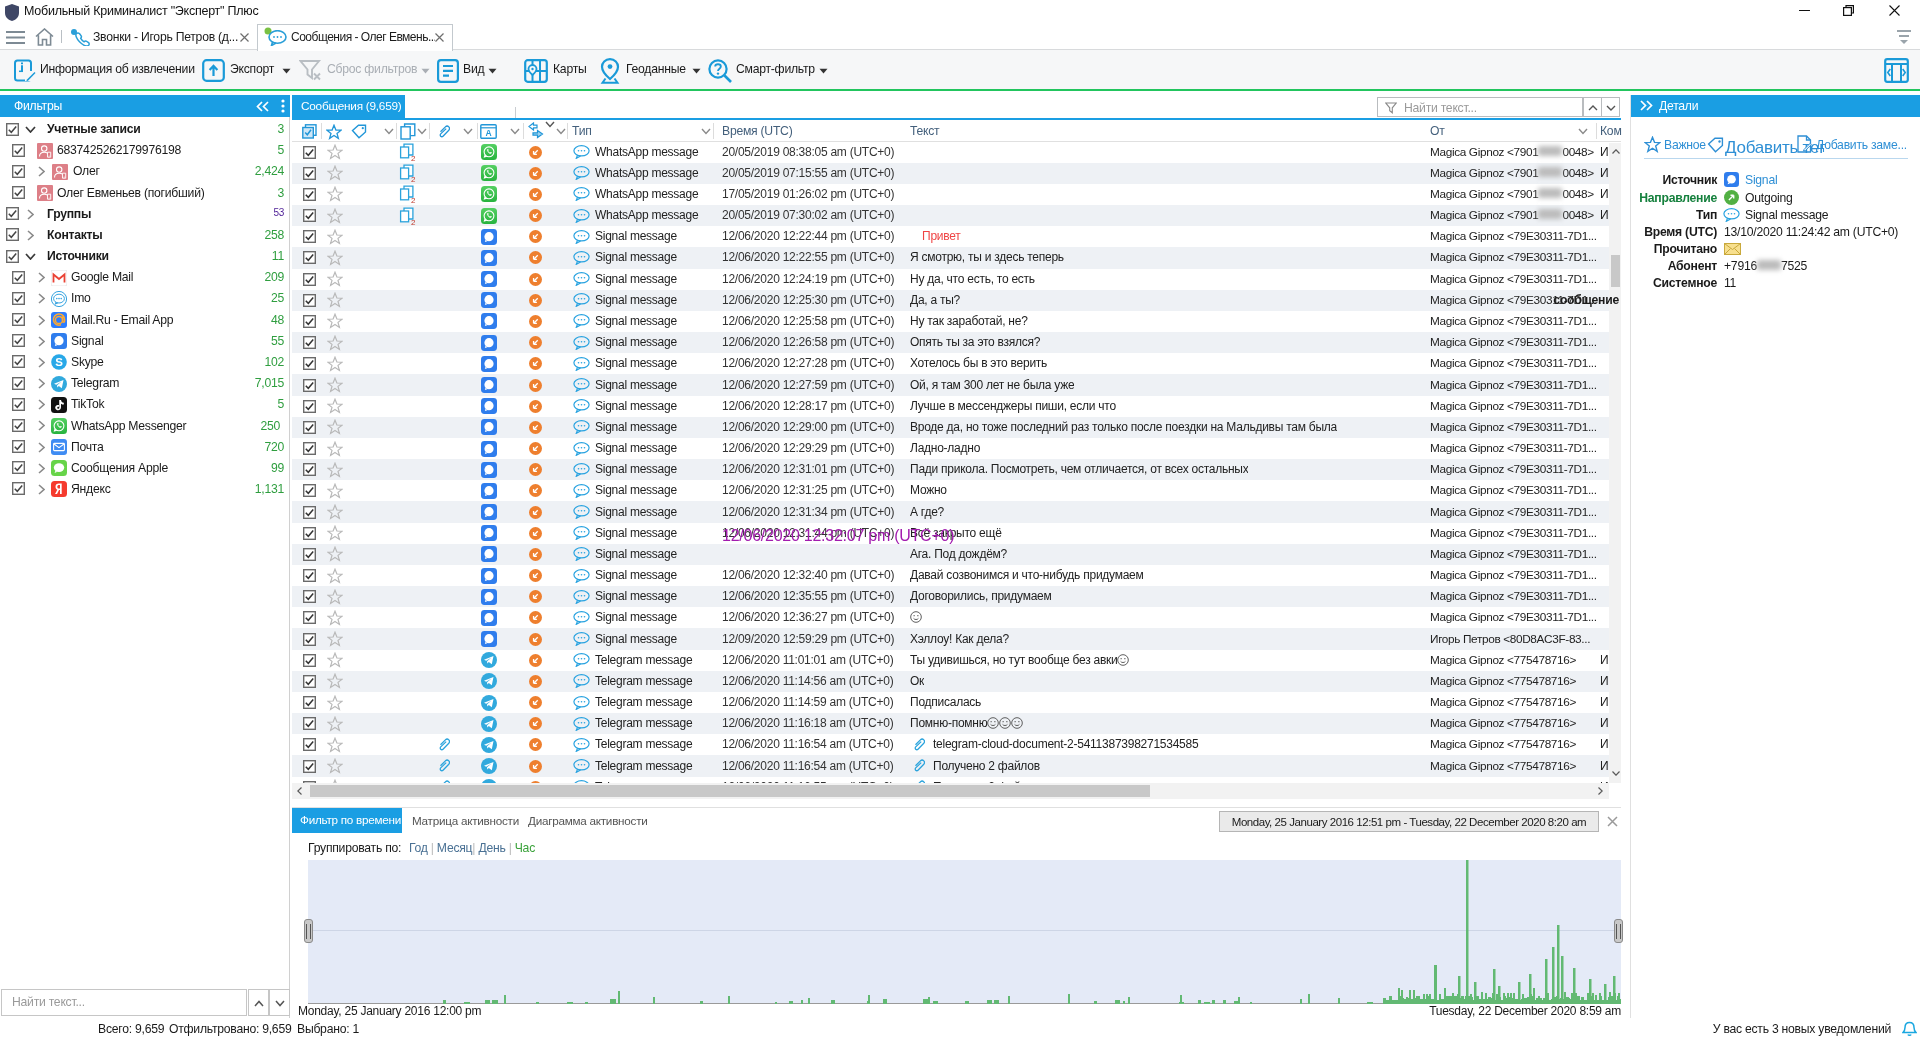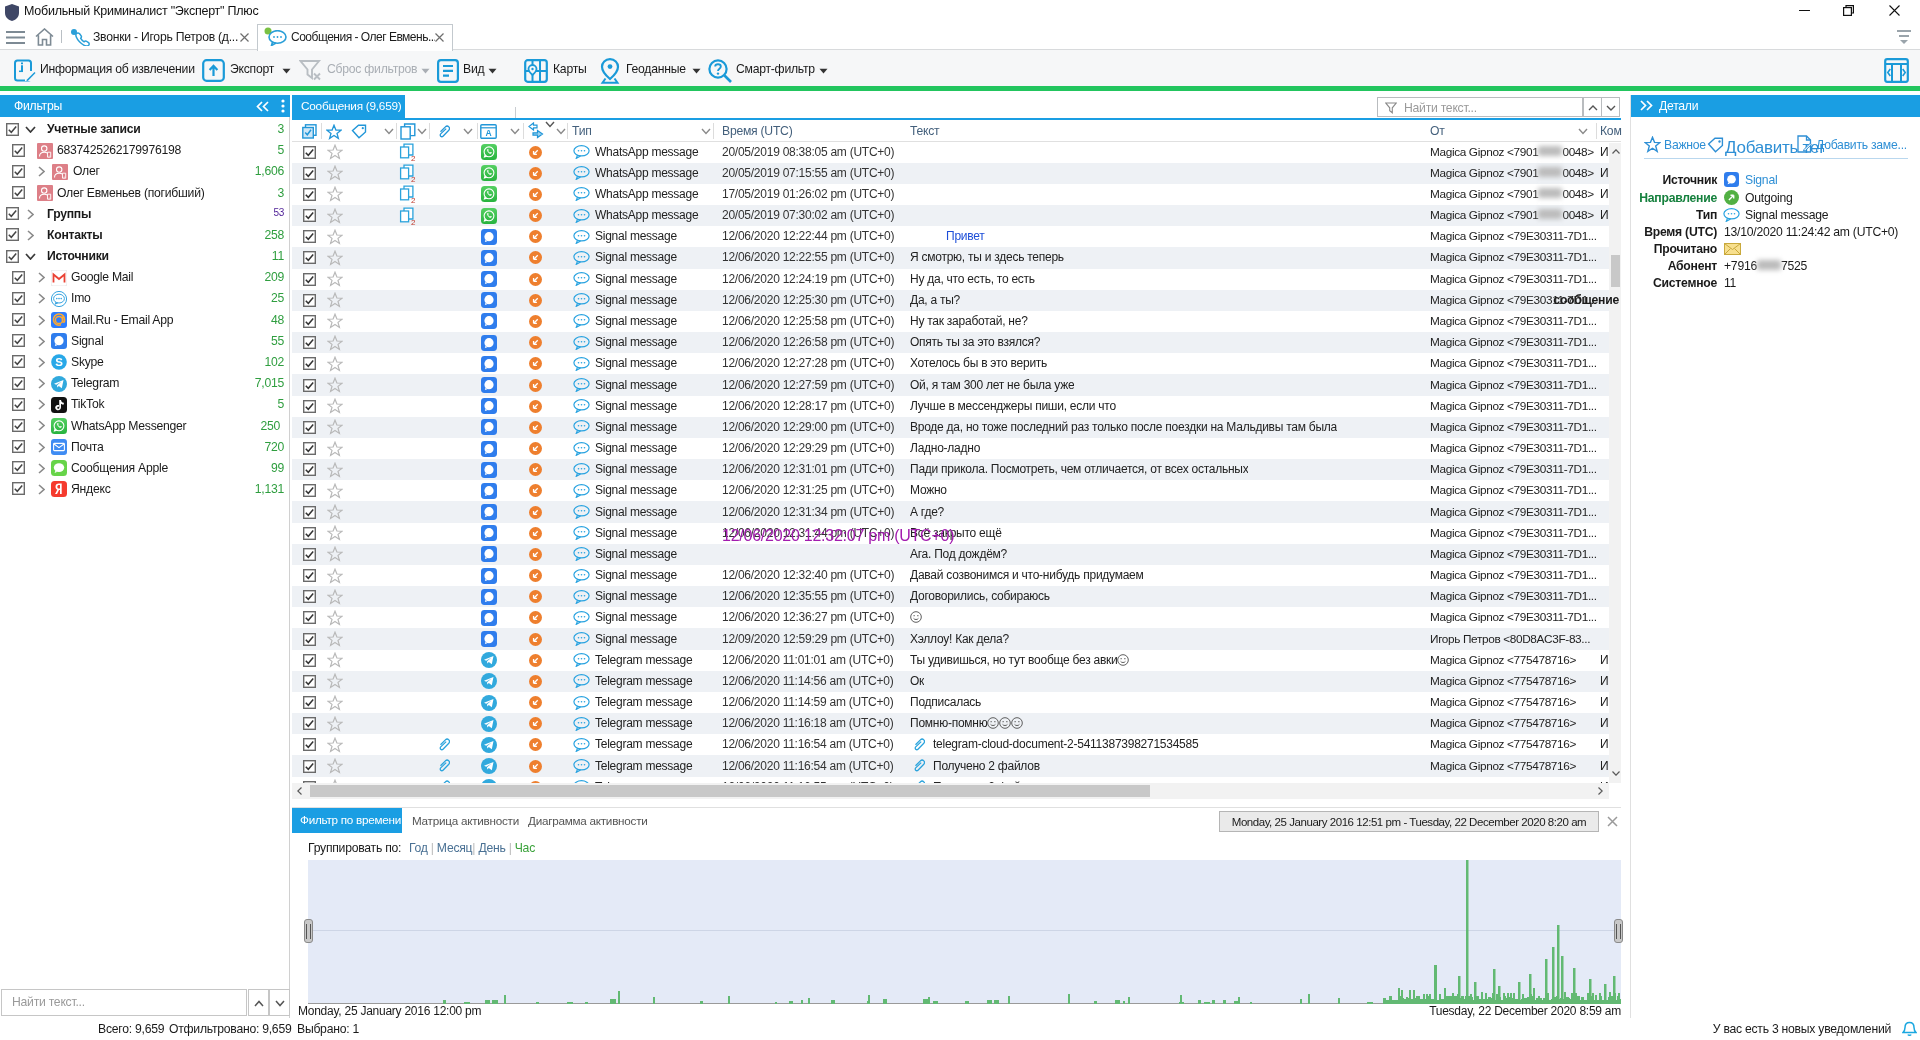--- a/index.html
+++ b/index.html
@@ -58,21 +58,21 @@
  <div class="abs" style="left:291px;top:6px;z-index:3;font-size:12px;letter-spacing:-0.5px;color:#1b1b1b;width:144px;overflow:hidden;white-space:nowrap">Сообщения - Олег Евмень...</div>
  <svg class="abs" style="left:435px;top:9px;z-index:3" width="9" height="9" viewBox="0 0 9 9">
       <path d="M0.5 0.5 L8.5 8.5 M8.5 0.5 L0.5 8.5" stroke="#6e6e6e" stroke-width="1.2"></path>
     </svg>
  <svg class="abs" style="left:1896px;top:5px" width="16" height="16" viewBox="0 0 16 16">
       <path d="M1 2 H15 M3 7 H13" stroke="#9aa4ab" stroke-width="2"></path>
       <path d="M4 11 L8 15 L12 11 Z" fill="#9aa4ab"></path>
     </svg>
 </div>
 
-<div class="abs" style="left:0;top:50px;width:1920px;height:41px;background:#f6f7f8;border-bottom:5px solid #22c55e">
+<div class="abs" style="left:0;top:50px;width:1920px;height:41px;background:#f6f7f8;border-bottom:2px solid #22c55e">
  <svg class="abs" style="left:13px;top:9px" width="24" height="24" viewBox="0 0 24 24">
       <rect x="2" y="1.5" width="16" height="20" rx="2.5" fill="none" stroke="#1a9ad8" stroke-width="2"></rect>
       <rect x="12" y="12" width="10" height="10" fill="#f6f7f8"></rect>
       <path d="M14 20.5 L21.5 13 l1 1 L15 21.8 L13.3 22.2 Z" fill="#1a9ad8"></path>
       <path d="M8 6.3 h2 v6 h-2 z M8 3.5 h2 v1.8 h-2 z" fill="#1a9ad8"></path>
       <path d="M6 12.3 h4" stroke="#1a9ad8" stroke-width="1.5"></path>
     </svg>
  <div class="abs" style="left:40px;top:12px;font-size:12.2px">Информация об извлечении</div>
  <svg class="abs" style="left:202px;top:9px" width="23" height="23" viewBox="0 0 23 23">
       <rect x="1.2" y="1.2" width="20.6" height="20.6" rx="3.4" fill="none" stroke="#1a9ad8" stroke-width="2.2"></rect>
@@ -175,21 +175,21 @@
       <path d="M1 1 L6 5.5 L1 10" fill="none" stroke="#8a8a8a" stroke-width="1.6"></path>
     </svg>
 <svg class="abs" style="left:52px;top:68.92500000000001px" width="16" height="16" viewBox="0 0 16 16">
       <rect width="16" height="16" rx="1" fill="#dd7f87"></rect>
       <circle cx="7.2" cy="5.6" r="2.7" fill="none" stroke="#fff" stroke-width="1.1"></circle>
       <path d="M2.5 13.5 C2.5 10.5 5 9.3 7.2 9.3 C9.4 9.3 11.5 10.3 11.9 12.6" fill="none" stroke="#fff" stroke-width="1.1"></path>
       <path d="M10.5 9.2 h3.2 v5 h-3.2 z" fill="#dd7f87" stroke="#fff" stroke-width="0.9"></path>
       <circle cx="12.1" cy="13" r="0.5" fill="#fff"></circle>
     </svg>
 <div class="abs" style="left:73px;top:69.4px;font-size:12.2px">Олег</div>
-<div class="abs" style="right:5px;top:69.4px;font-size:12.2px;color:#2f9e3f;text-align:right">1,606</div>
+<div class="abs" style="right:5px;top:69.4px;font-size:12.2px;color:#2f9e3f;text-align:right">2,424</div>
 <svg class="abs" style="left:12px;top:91.095px" width="13" height="13" viewBox="0 0 14 14">
       <rect x="0.75" y="0.75" width="12.5" height="12.5" fill="#fff" stroke="#6a6a6a" stroke-width="1.5"></rect>
       <path d="M3 7.2 L5.7 10 L11 3.8" fill="none" stroke="#444" stroke-width="1.6"></path>
     </svg>
 <svg class="abs" style="left:37px;top:90.095px" width="16" height="16" viewBox="0 0 16 16">
       <rect width="16" height="16" rx="1" fill="#dd7f87"></rect>
       <circle cx="7.2" cy="5.6" r="2.7" fill="none" stroke="#fff" stroke-width="1.1"></circle>
       <path d="M2.5 13.5 C2.5 10.5 5 9.3 7.2 9.3 C9.4 9.3 11.5 10.3 11.9 12.6" fill="none" stroke="#fff" stroke-width="1.1"></path>
       <path d="M10.5 9.2 h3.2 v5 h-3.2 z" fill="#dd7f87" stroke="#fff" stroke-width="0.9"></path>
       <circle cx="12.1" cy="13" r="0.5" fill="#fff"></circle>
@@ -641,21 +641,21 @@
     </svg>
 <svg class="abs" style="left:281.0px;top:88.3px" width="17" height="14" viewBox="0 0 17 14">
       <ellipse cx="8.5" cy="5.8" rx="7.6" ry="5.1" fill="none" stroke="#29a3e0" stroke-width="1.2"></ellipse>
       <path d="M4.5 10.2 L3.3 13.3 L7.6 10.9" fill="none" stroke="#29a3e0" stroke-width="1.2"></path>
       <circle cx="5.5" cy="5.8" r="0.8" fill="#29a3e0"></circle>
       <circle cx="8.5" cy="5.8" r="0.8" fill="#29a3e0"></circle>
       <circle cx="11.5" cy="5.8" r="0.8" fill="#29a3e0"></circle>
     </svg>
 <div class="abs" style="left:303px;top:87.8px;font-size:12px;color:#222">Signal message</div>
 <div class="abs" style="left:430px;top:87.8px;font-size:12px;color:#333">12/06/2020 12:22:44 pm (UTC+0)</div>
-<div class="abs" style="left:654px;top:87.8px;font-size:12px;color:#1d4ed8;white-space:nowrap;max-width:510px;overflow:hidden">Привет</div>
+<div class="abs" style="left:630px;top:87.8px;font-size:12px;color:#ef4444;white-space:nowrap;max-width:510px;overflow:hidden">Привет</div>
 <div class="abs" style="left:1138px;top:87.8px;font-size:11.8px;letter-spacing:-0.35px;color:#222;white-space:nowrap">Magica Gipnoz &lt;79E30311-7D1...</div>
 <div class="abs" style="left:0;top:105.85px;width:1317px;height:21.17px;background:#eef1f5"></div>
 <svg class="abs" style="left:11.0px;top:109.9px" width="13" height="13" viewBox="0 0 14 14">
       <rect x="0.75" y="0.75" width="12.5" height="12.5" fill="#fff" stroke="#6a6a6a" stroke-width="1.5"></rect>
       <path d="M3 7.2 L5.7 10 L11 3.8" fill="none" stroke="#333" stroke-width="1.6"></path>
     </svg>
 <svg class="abs" style="left:35.0px;top:108.4px" width="16" height="16" viewBox="0 0 16 16">
       <polygon points="8,1.2 9.9,6 15,6.2 11,9.4 12.4,14.4 8,11.5 3.6,14.4 5,9.4 1,6.2 6.1,6" fill="none" stroke="#b9b9b9" stroke-width="1.2"></polygon>
     </svg>
 <svg class="abs" style="left:189.0px;top:108.4px" width="16" height="16" viewBox="0 0 16 16">
@@ -1117,21 +1117,21 @@
     </svg>
 <svg class="abs" style="left:281.0px;top:448.2px" width="17" height="14" viewBox="0 0 17 14">
       <ellipse cx="8.5" cy="5.8" rx="7.6" ry="5.1" fill="none" stroke="#29a3e0" stroke-width="1.2"></ellipse>
       <path d="M4.5 10.2 L3.3 13.3 L7.6 10.9" fill="none" stroke="#29a3e0" stroke-width="1.2"></path>
       <circle cx="5.5" cy="5.8" r="0.8" fill="#29a3e0"></circle>
       <circle cx="8.5" cy="5.8" r="0.8" fill="#29a3e0"></circle>
       <circle cx="11.5" cy="5.8" r="0.8" fill="#29a3e0"></circle>
     </svg>
 <div class="abs" style="left:303px;top:447.7px;font-size:12px;color:#222">Signal message</div>
 <div class="abs" style="left:430px;top:447.7px;font-size:12px;color:#333">12/06/2020 12:35:55 pm (UTC+0)</div>
-<div class="abs" style="left:618px;top:447.7px;font-size:12px;color:#222;white-space:nowrap;max-width:510px;overflow:hidden">Договорились, собираюсь</div>
+<div class="abs" style="left:618px;top:447.7px;font-size:12px;color:#222;white-space:nowrap;max-width:510px;overflow:hidden">Договорились, придумаем</div>
 <div class="abs" style="left:1138px;top:447.7px;font-size:11.8px;letter-spacing:-0.35px;color:#222;white-space:nowrap">Magica Gipnoz &lt;79E30311-7D1...</div>
 <div class="abs" style="left:0;top:465.74px;width:1317px;height:21.17px;background:#fff"></div>
 <svg class="abs" style="left:11.0px;top:469.8px" width="13" height="13" viewBox="0 0 14 14">
       <rect x="0.75" y="0.75" width="12.5" height="12.5" fill="#fff" stroke="#6a6a6a" stroke-width="1.5"></rect>
       <path d="M3 7.2 L5.7 10 L11 3.8" fill="none" stroke="#333" stroke-width="1.6"></path>
     </svg>
 <svg class="abs" style="left:35.0px;top:468.3px" width="16" height="16" viewBox="0 0 16 16">
       <polygon points="8,1.2 9.9,6 15,6.2 11,9.4 12.4,14.4 8,11.5 3.6,14.4 5,9.4 1,6.2 6.1,6" fill="none" stroke="#b9b9b9" stroke-width="1.2"></polygon>
     </svg>
 <svg class="abs" style="left:189.0px;top:468.3px" width="16" height="16" viewBox="0 0 16 16">

